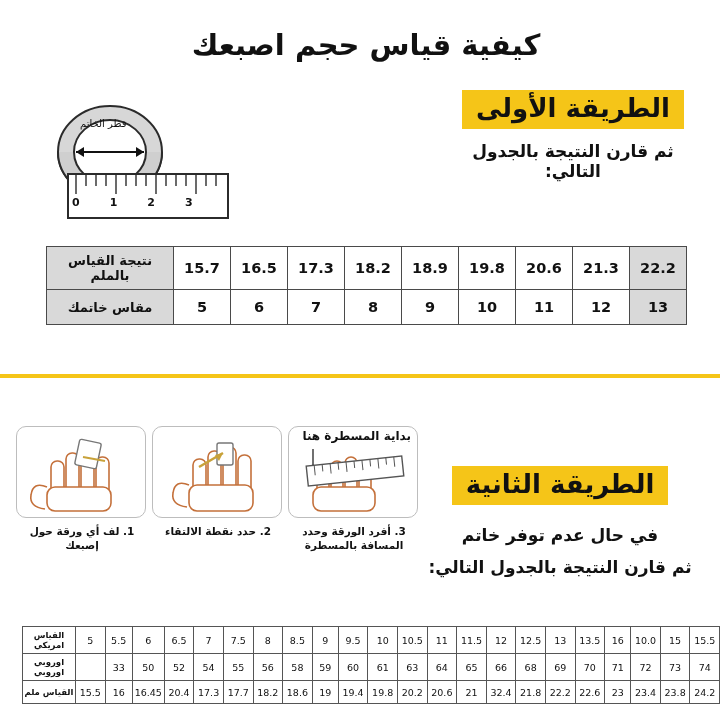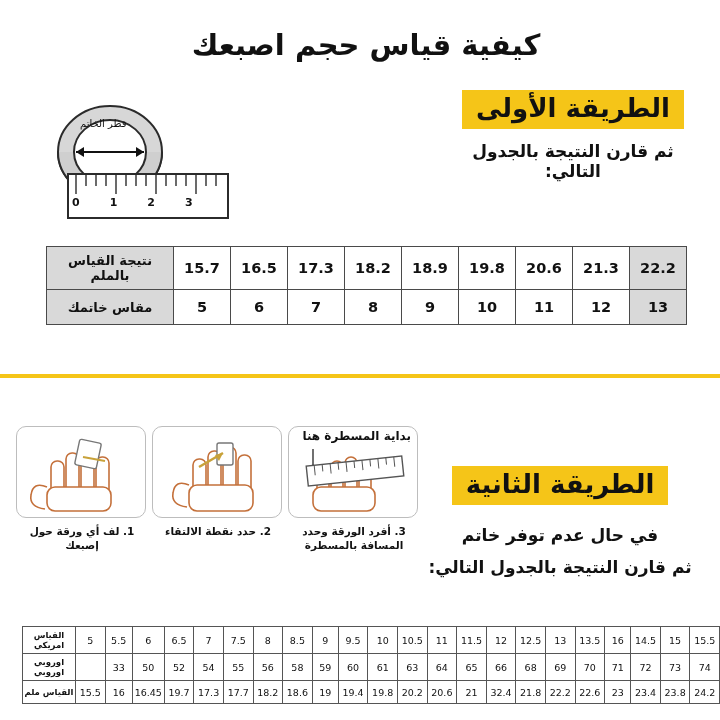--- a/index.html
+++ b/index.html
@@ -314,21 +314,21 @@
       </div>
 
     </div>
   </div>
 
   <table class="table2">
     <tbody>
         <tr>
       <td class="c2">15.5</td>
       <td class="c2">15</td>
-      <td class="c2">14.5</td>
+      <td class="c2">10.0</td>
       <td class="c2">16</td>
       <td class="c2">13.5</td>
       <td class="c2">13</td>
       <td class="c2">12.5</td>
       <td class="c2">12</td>
       <td class="c2">11.5</td>
       <td class="c2">11</td>
       <td class="c2">10.5</td>
       <td class="c2">10</td>
       <td class="c2">9.5</td>
@@ -380,21 +380,21 @@
       <td class="c2">21</td>
       <td class="c2">20.6</td>
       <td class="c2">20.2</td>
       <td class="c2">19.8</td>
       <td class="c2">19.4</td>
       <td class="c2">19</td>
       <td class="c2">18.6</td>
       <td class="c2">18.2</td>
       <td class="c2">17.7</td>
       <td class="c2">17.3</td>
-      <td class="c2">19.7</td>
+      <td class="c2">20.4</td>
       <td class="c2">16.45</td>
       <td class="c2">16</td>
       <td class="c2">15.5</td>
       <td class="lbl2">القياس ملم</td>
     </tr>
   </tbody>
     </table>
 
 </div>
 

